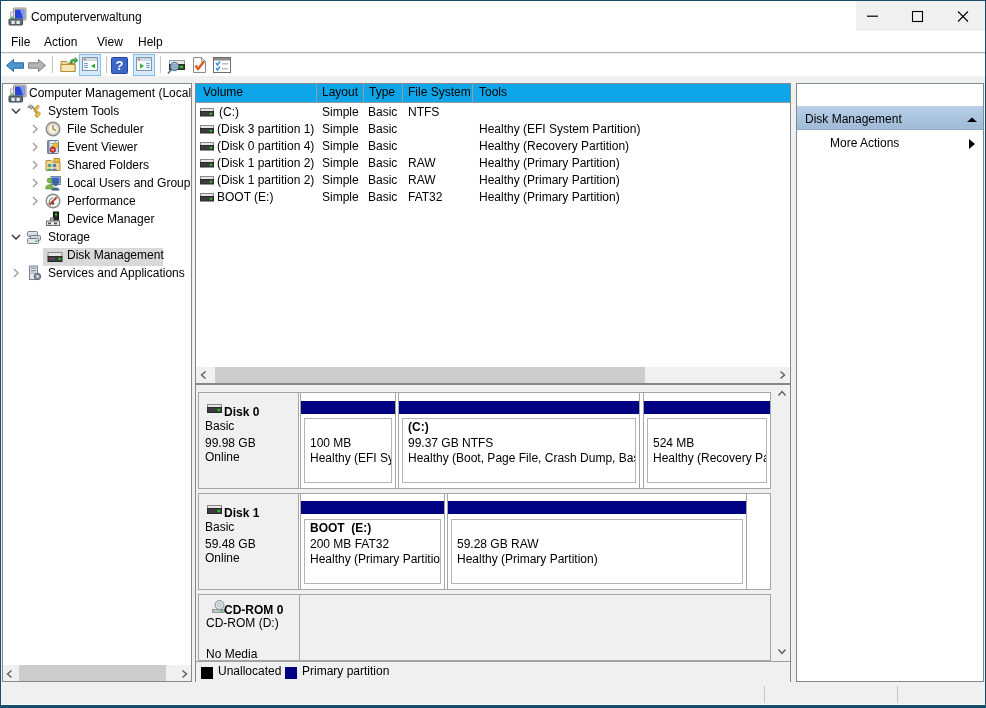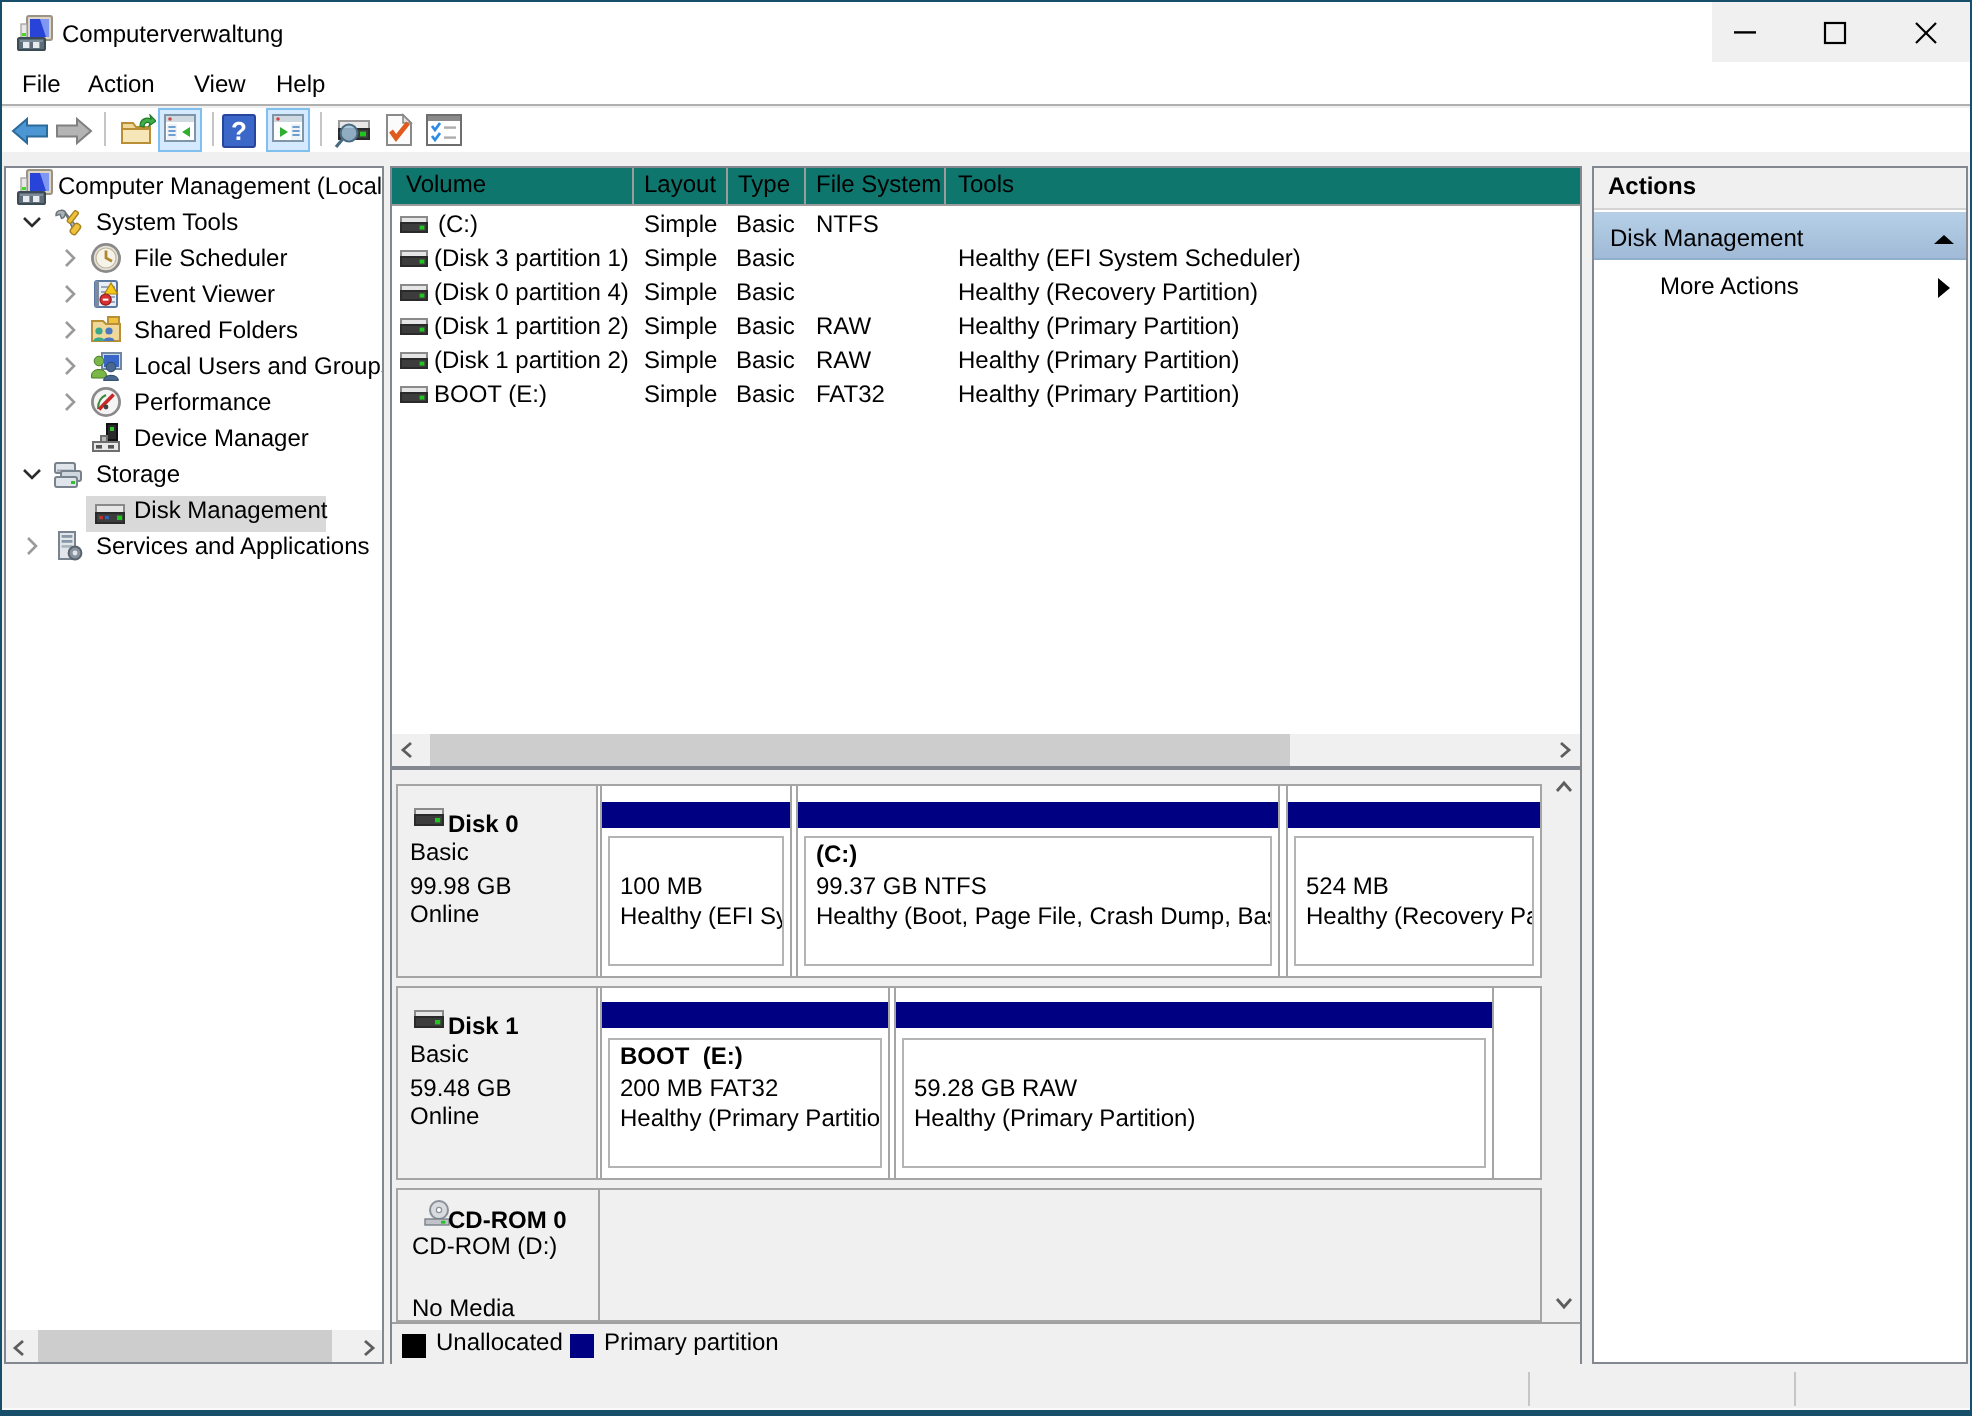--- a/index.html
+++ b/index.html
@@ -7,21 +7,21 @@
 .t{position:absolute;white-space:nowrap;line-height:15px}
 .b{font-weight:bold}
 .win{position:absolute;left:0;top:0;width:986px;height:708px;border:1px solid #174f6a;border-bottom:3px solid #174f6a;background:#f0f0f0}
 .titlebar{position:absolute;left:1px;top:1px;width:855px;height:30px;background:#fff}
 .menubar{position:absolute;left:1px;top:31px;width:984px;height:22px;background:#fff;border-bottom:1px solid #b0b0b0}
 .menubar span{position:absolute;top:4px}
 .toolbar{position:absolute;left:1px;top:54px;width:984px;height:22px;background:#fff}
 .tsep{position:absolute;top:2px;width:1px;height:17px;background:#c5c5c5}
 .tglbox{position:absolute;top:0px;width:22px;height:22px;background:#d5eaff;border:1px solid #7fc0f0}
 .pane{position:absolute;background:#fff;border:1px solid #828790}
-.hdrcell{position:absolute;top:0;height:18px;background:#0f766e;border-right:1px solid #9c9c9c;line-height:17px}
+.hdrcell{position:absolute;top:0;height:18px;background:#0ea5e9;border-right:1px solid #9c9c9c;line-height:17px}
 .scroll{position:absolute;background:#f0f0f0}
 .thumb{position:absolute;background:#cdcdcd}
 .cell{position:absolute;border:1px solid #a5a5a5;background:#fff}
 .drow{position:absolute;left:198px;width:573px;background:#fff;border:1px solid #a5a5a5}
 .dlabel{position:absolute;left:0;top:0;width:100px;height:100%;background:#f0f0f0;border-right:1px solid #a5a5a5}
 .band{position:absolute;left:0;top:8px;right:0;height:13px;background:#000082}
 .inbox{position:absolute;left:3px;top:25px;right:3px;bottom:5px;border:1px solid #b4b4b4;background:#fff;overflow:hidden}
 .sq{position:absolute;width:12px;height:12px}
 .chev{position:absolute;width:16px;height:16px}
 </style></head>
@@ -281,21 +281,21 @@
     <span class="t" style="left:212px;top:21px">NTFS</span>
     <svg class="abs" style="left:4px;top:41px" width="14" height="9" viewBox="0 0 14 9">
       <rect x="0.5" y="0.5" width="13" height="3" fill="#e6e6e6" stroke="#8a8a8a"></rect>
       <rect x="0.5" y="3.5" width="13" height="4.5" fill="#3c3c3c" stroke="#2a2a2a"></rect>
       <rect x="9.8" y="4.8" width="2.4" height="2" fill="#21c421"></rect>
     </svg>
     <span class="t" style="left:21px;top:38px">(Disk 3 partition 1)</span>
     <span class="t" style="left:126px;top:38px">Simple</span>
     <span class="t" style="left:172px;top:38px">Basic</span>
     <span class="t" style="left:212px;top:38px"></span>
-    <span class="t" style="left:283px;top:38px">Healthy (EFI System Scheduler)</span>
+    <span class="t" style="left:283px;top:38px">Healthy (EFI System Partition)</span>
     <svg class="abs" style="left:4px;top:58px" width="14" height="9" viewBox="0 0 14 9">
       <rect x="0.5" y="0.5" width="13" height="3" fill="#e6e6e6" stroke="#8a8a8a"></rect>
       <rect x="0.5" y="3.5" width="13" height="4.5" fill="#3c3c3c" stroke="#2a2a2a"></rect>
       <rect x="9.8" y="4.8" width="2.4" height="2" fill="#21c421"></rect>
     </svg>
     <span class="t" style="left:21px;top:55px">(Disk 0 partition 4)</span>
     <span class="t" style="left:126px;top:55px">Simple</span>
     <span class="t" style="left:172px;top:55px">Basic</span>
     <span class="t" style="left:212px;top:55px"></span>
     <span class="t" style="left:283px;top:55px">Healthy (Recovery Partition)</span>
@@ -429,23 +429,20 @@
 </div>
 
 <div class="abs" style="left:196px;top:661px;width:594px;height:21px;border-top:1px solid #a0a0a0;background:#f0f0f0">
   <div class="sq" style="left:5px;top:5px;background:#000"></div>
   <span class="t" style="left:22px;top:2px">Unallocated</span>
   <div class="sq" style="left:89px;top:5px;background:#000082"></div>
   <span class="t" style="left:106px;top:2px">Primary partition</span>
 </div>
 
 <div class="pane" style="left:796px;top:83px;width:188px;height:599px">
-  <div class="abs" style="left:0;top:0;width:186px;height:21px;background:#f0f0f0;border-bottom:1px solid #d4d4d4">
-    <span class="t b" style="left:7px;top:2px">Actions</span>
-  </div>
   <div class="abs" style="left:0;top:22px;width:186px;height:24px;background:linear-gradient(#b7d0e7,#a0bad7);border-bottom:1px solid #8fafca">
     <span class="t" style="left:8px;top:6px">Disk Management</span>
     <svg class="abs" style="left:169px;top:10px" width="12" height="8" viewBox="0 0 12 8">
         <path d="M1 6 L6 1.5 L11 6 Z" fill="#000"></path>
       </svg>
   </div>
   <span class="t" style="left:33px;top:52px">More Actions</span>
   <svg class="abs" style="left:171px;top:54px" width="8" height="12" viewBox="0 0 8 12">
       <path d="M1 1 L7 6 L1 11 Z" fill="#000"></path>
     </svg>

